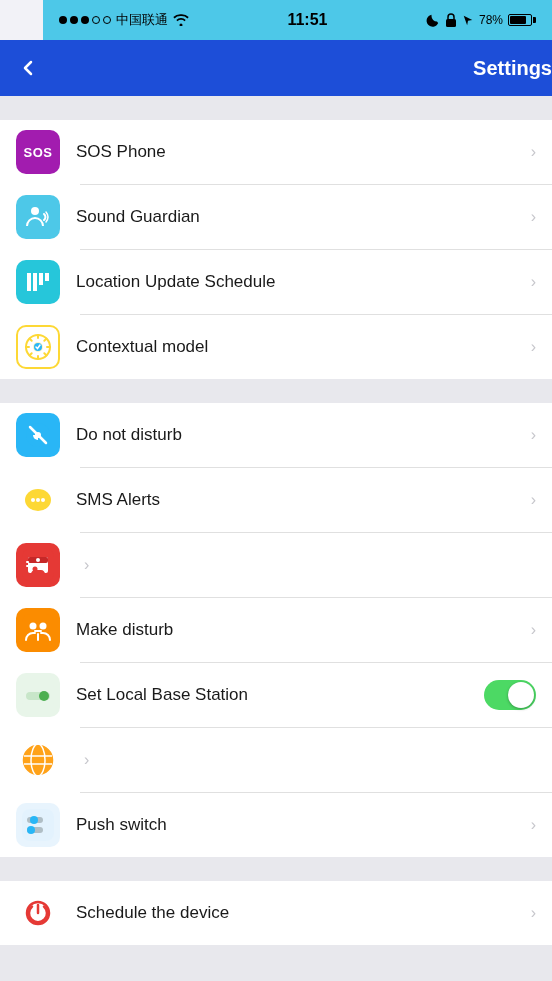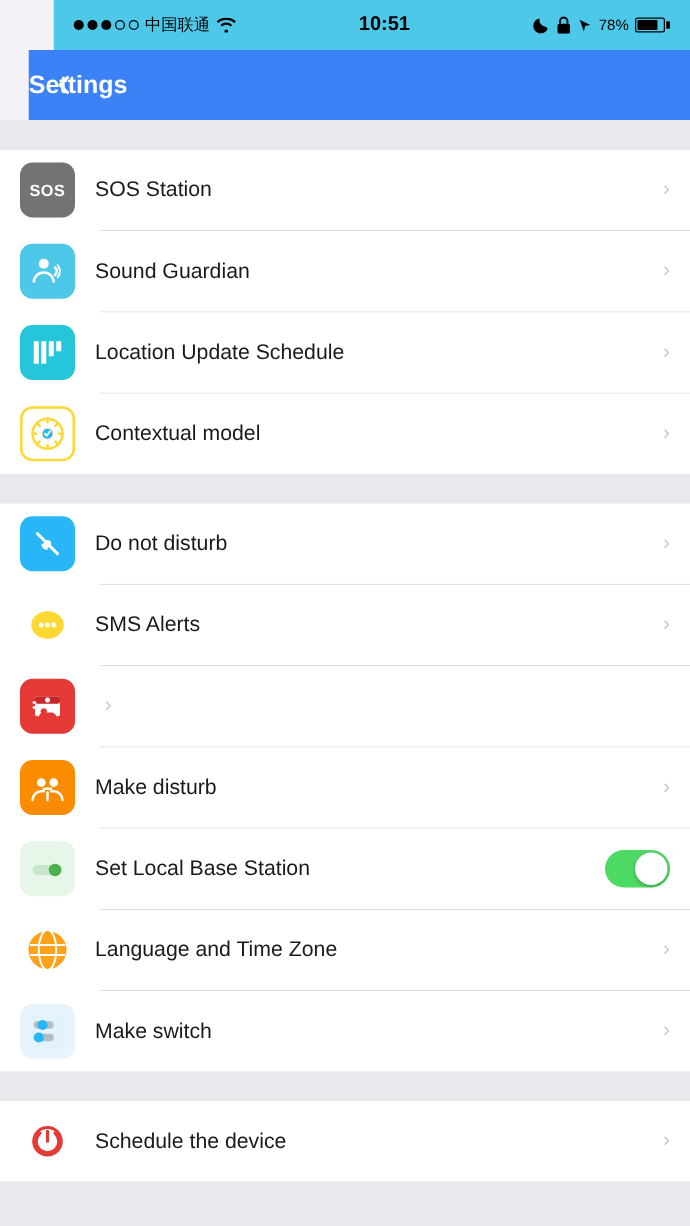--- a/index.html
+++ b/index.html
@@ -55,27 +55,26 @@
     }
     .battery-fill {
       position: absolute; left: 1px; top: 1px; bottom: 1px; width: 75%; background: #000; border-radius: 1px;
     }
     .battery-tip {
       width: 3px; height: 6px; background: #000; border-radius: 0 1px 1px 0; margin-left: 1px;
     }
 
     
     .nav-bar {
-      background: #3b82f6;
+      background: #1d4ed8;
       height: 56px;
       display: flex;
       align-items: center;
-      justify-content: flex-start;
+      justify-content: flex-end;
       position: relative;
-      margin-left: 23px;
     }
     .nav-back {
       position: absolute;
       left: 16px;
       color: white;
       font-size: 22px;
       cursor: pointer;
       display: flex; align-items: center;
     }
     .nav-title {
@@ -145,21 +144,21 @@
       height: 26px;
       border-radius: 50%;
       background: white;
       position: absolute;
       right: 2px;
       box-shadow: 0 1px 3px rgba(0,0,0,0.3);
     }
 
     
     .sos-icon {
-      background: #737373;
+      background: #a21caf;
       color: white;
       font-size: 14px;
       font-weight: 700;
       letter-spacing: 0.5px;
     }
 
     
     .guardian-icon {
       background: #4dc8e8;
       color: white;
@@ -257,21 +256,21 @@
       <div class="dot empty"></div>
     </div>
     <span>中国联通</span>
 
     <svg width="16" height="12" viewBox="0 0 16 12">
       <path d="M8 9.5a1.5 1.5 0 1 1 0 3 1.5 1.5 0 0 1 0-3z" fill="#000"></path>
       <path d="M4.5 7.2A4.8 4.8 0 0 1 8 5.8a4.8 4.8 0 0 1 3.5 1.4l1.2-1.3A6.5 6.5 0 0 0 8 4a6.5 6.5 0 0 0-4.7 1.9l1.2 1.3z" fill="#000"></path>
       <path d="M1.5 4.4A8.3 8.3 0 0 1 8 2a8.3 8.3 0 0 1 6.5 2.4l1.2-1.3A10 10 0 0 0 8 .3a10 10 0 0 0-7.7 2.8l1.2 1.3z" fill="#000"></path>
     </svg>
   </div>
-  <div class="status-center">10:51</div>
+  <div class="status-center">11:51</div>
   <div class="status-right">
 
     <svg width="14" height="14" viewBox="0 0 14 14">
       <path d="M11 8.5A5.5 5.5 0 0 1 5.5 3c0-.4.04-.8.1-1.2A6 6 0 1 0 12.2 9.9 5.5 5.5 0 0 1 11 8.5z" fill="#000"></path>
     </svg>
 
     <svg width="12" height="14" viewBox="0 0 12 14">
       <rect x="1" y="6" width="10" height="8" rx="1.5" fill="#000"></rect>
       <path d="M3 6V4a3 3 0 0 1 6 0v2" stroke="#000" stroke-width="1.5" fill="none"></path>
     </svg>
@@ -298,21 +297,21 @@
   <span class="nav-title">Settings</span>
 </div>
 
 <div class="section-gap"></div>
 <div class="settings-group">
 
   <div class="settings-row">
     <div class="row-icon sos-icon">
       <span style="font-size:13px;font-weight:700;color:white;">SOS</span>
     </div>
-    <span class="row-label">SOS Station</span>
+    <span class="row-label">SOS Phone</span>
     <span class="chevron">›</span>
   </div>
   <div class="thin-sep"></div>
 
   <div class="settings-row">
     <div class="row-icon guardian-icon">
 
       <svg width="30" height="30" viewBox="0 0 30 30" fill="none">
         <circle cx="12" cy="9" r="4" fill="white"></circle>
         <path d="M4 24c0-4.4 3.6-8 8-8h0c4.4 0 8 3.6 8 8" stroke="white" stroke-width="2" fill="none"></path>
@@ -440,37 +439,36 @@
   <div class="settings-row">
     <div class="row-icon language-icon">
       <svg width="36" height="36" viewBox="0 0 36 36">
         <circle cx="18" cy="18" r="16" fill="#ff9800" opacity="0.9"></circle>
         <ellipse cx="18" cy="18" rx="7" ry="16" fill="none" stroke="white" stroke-width="1.5"></ellipse>
         <line x1="4" y1="14" x2="32" y2="14" stroke="white" stroke-width="1.5"></line>
         <line x1="4" y1="22" x2="32" y2="22" stroke="white" stroke-width="1.5"></line>
         <circle cx="18" cy="18" r="16" fill="none" stroke="white" stroke-width="1.5"></circle>
       </svg>
     </div>
-    <span class="row-label">Language and Time Zone</span>
     <span class="chevron">›</span>
   </div>
   <div class="thin-sep"></div>
 
   <div class="settings-row">
     <div class="row-icon pushswitch-icon">
       <svg width="32" height="32" viewBox="0 0 32 32">
         <rect width="32" height="32" rx="8" fill="#e3f2fd"></rect>
 
         <rect x="5" y="8" width="16" height="6" rx="3" fill="#b0bec5"></rect>
         <circle cx="12" cy="11" r="4" fill="#29b6f6"></circle>
         <rect x="5" y="18" width="16" height="6" rx="3" fill="#b0bec5"></rect>
         <circle cx="9" cy="21" r="4" fill="#29b6f6"></circle>
       </svg>
     </div>
-    <span class="row-label">Make switch</span>
+    <span class="row-label">Push switch</span>
     <span class="chevron">›</span>
   </div>
 </div>
 
 <div class="section-gap"></div>
 <div class="settings-group">
 
   <div class="settings-row">
     <div class="row-icon shutdown-icon">
       <svg width="32" height="32" viewBox="0 0 32 32">

